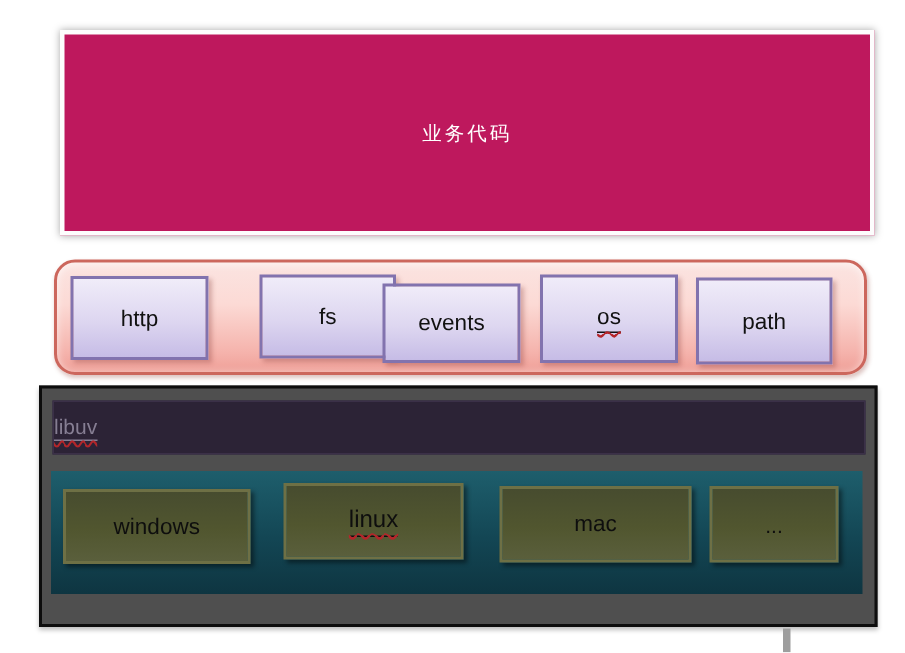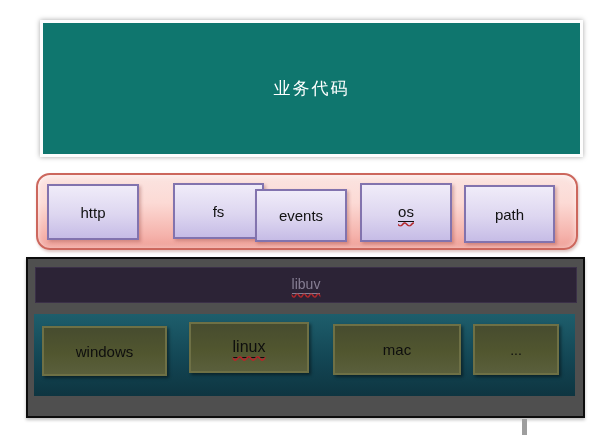--- a/index.html
+++ b/index.html
@@ -4,24 +4,24 @@
 <style>
   html,body { margin:0; padding:0; background:#fff; }
   .canvas {
     position:relative; width:603px; height:435px; background:#ffffff;
     font-family:"Liberation Sans", sans-serif; overflow:hidden;
   }
 
   
   .app-box {
     position:absolute; left:40px; top:20px; width:537px; height:131px;
-    background:#0f766e; border:3px solid #FDFDFD;
+    background:#be185d; border:3px solid #FDFDFD;
     box-shadow:0 0 5px rgba(0,0,0,.35);
     display:flex; align-items:center; justify-content:center;
-    color:#ffffff; font-size:17px; letter-spacing:2px;
+    color:#ffffff; font-size:13px; letter-spacing:2px;
   }
 
   
   .module-band {
     position:absolute; left:36px; top:173px; width:538px; height:73px;
     border:2px solid #CC675D; border-radius:14px;
     background:linear-gradient(180deg,#FBE4E1 0%,#FCDAD5 38%,#F5B3AC 82%,#EF9F97 100%);
     box-shadow:inset 0 1px 6px rgba(255,255,255,.65), 1px 2px 3px rgba(140,60,50,.30);
   }
   .module {
@@ -40,21 +40,21 @@
 
   
   .dark-box {
     position:absolute; left:26px; top:257px; width:555px; height:157px;
     background:#4F4F4F; border:2px solid #0D0D0D;
     box-shadow:0 2px 3px rgba(0,0,0,.25);
   }
   .libuv-bar {
     position:absolute; left:7px; top:8px; width:540px; height:34px;
     background:#2C2336; border:1px solid #3B3048;
-    display:flex; align-items:center; justify-content:center;
+    display:flex; align-items:center; justify-content:flex-start;
     color:#867E93; font-size:14px;
   }
   .teal-box {
     position:absolute; left:6px; top:55px; width:541px; height:82px;
     background:linear-gradient(180deg,#1E5E6C 0%,#134654 55%,#0E3541 100%);
   }
   .platform {
     position:absolute;
     background:linear-gradient(180deg,#474C2F 0%,#51562F 55%,#5A5F3C 100%);
     border:2px solid #6E7045;

